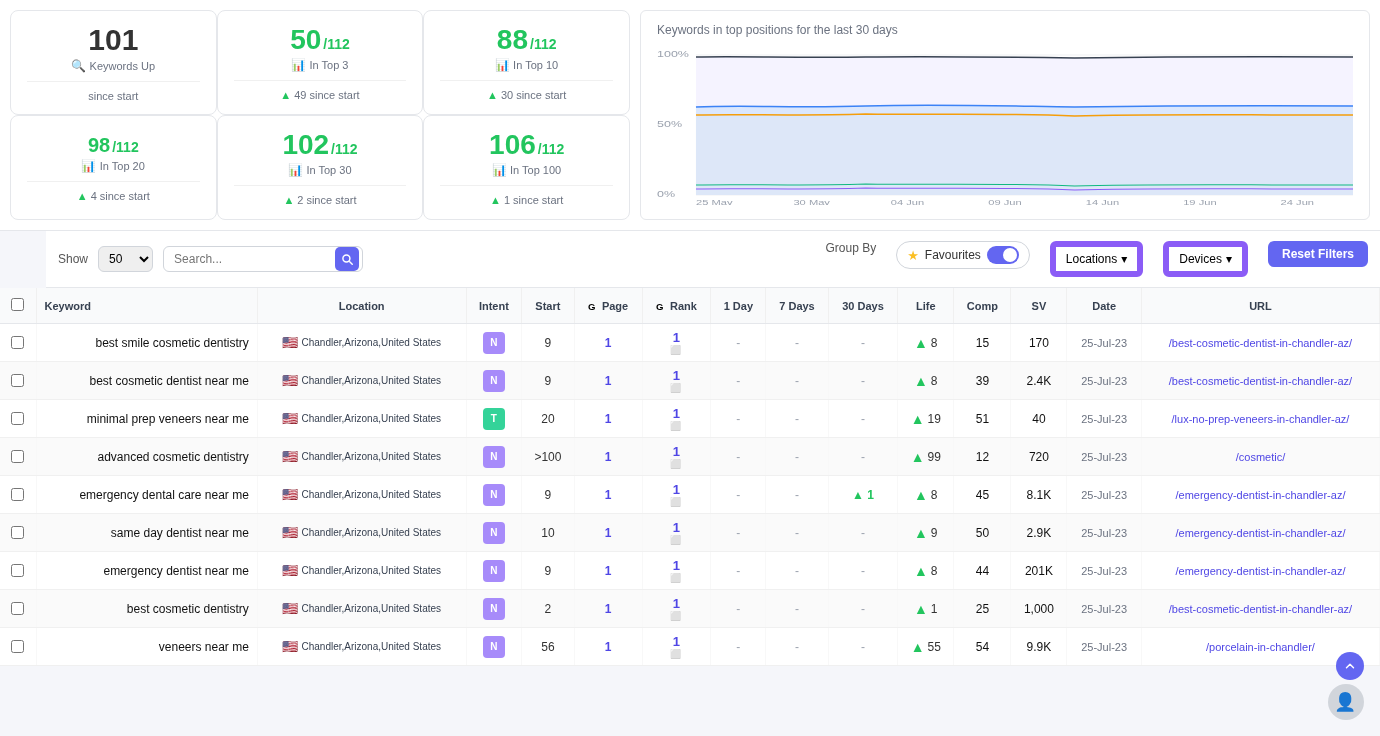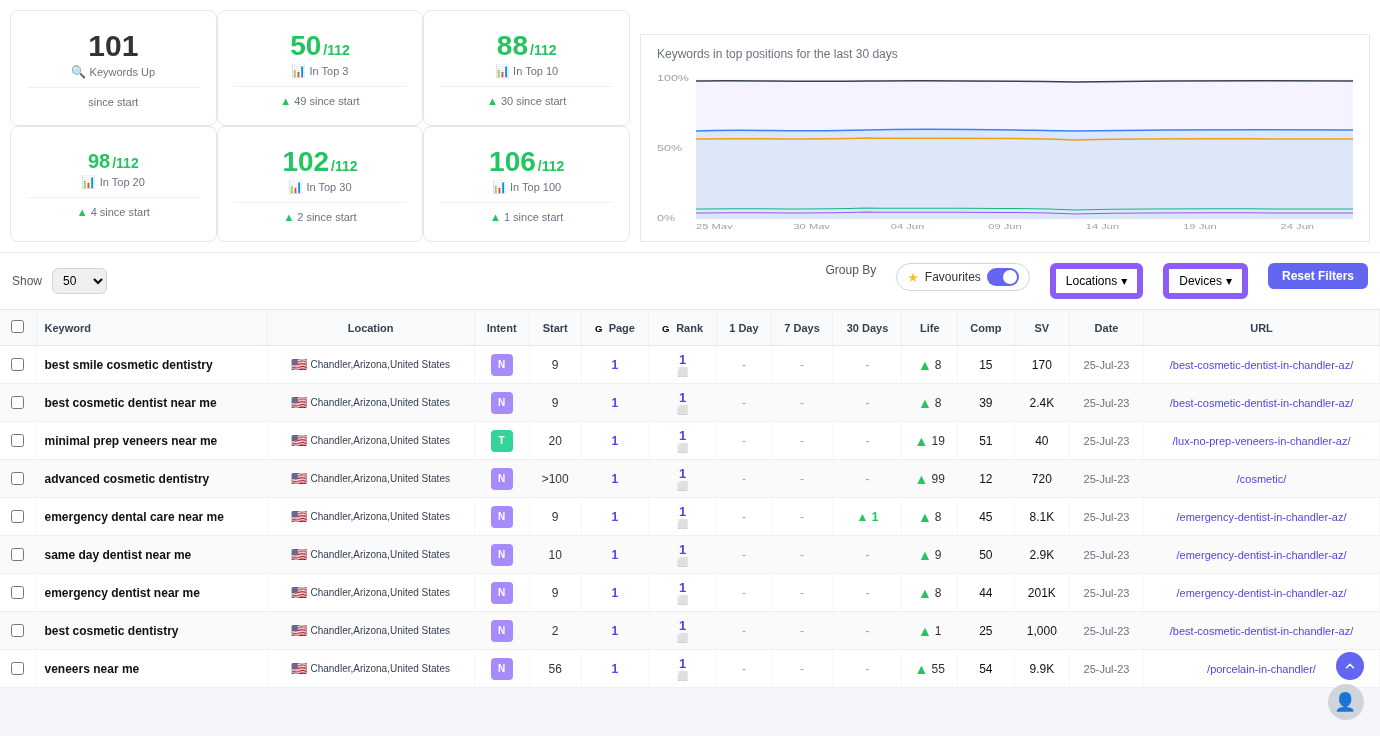--- a/index.html
+++ b/index.html
@@ -7,26 +7,26 @@
 
     .top-section { display: flex; padding: 10px; gap: 10px; background: #fff; border-bottom: 1px solid #e5e7eb; }
     .stats-grid { display: grid; grid-template-columns: repeat(3, 1fr); grid-template-rows: repeat(2, 1fr); gap: 0; flex: 0 0 620px; }
     .stat-card { background: #fff; border: 1px solid #e5e7eb; border-radius: 8px; padding: 12px 16px; display: flex; flex-direction: column; align-items: center; justify-content: center; min-height: 100px; }
     .stat-sub { font-size: 11px; color: #6b7280; display: flex; align-items: center; gap: 3px; margin-top: 2px; }
     .stat-divider { width: 100%; border: none; border-top: 1px solid #f0f0f0; margin: 8px 0; }
     .stat-since { font-size: 11px; color: #6b7280; display: flex; align-items: center; gap: 3px; }
     .arrow-up { color: #22c55e; font-size: 11px; }
     .big-num { font-size: 30px; font-weight: 800; }
 
-    .chart-card { flex: 1; background: #fff; border: 1px solid #e5e7eb; border-radius: 0; padding: 12px 16px; margin-top: 24px; }
+    .chart-card { flex: 1; background: #fff; border: 1px solid #e5e7eb; border-radius: 6px; padding: 12px 16px; }
     .chart-title { font-size: 12px; color: #6b7280; margin-bottom: 8px; }
     .chart-area { position: relative; height: 160px; }
     .chart-area svg { width: 100%; height: 100%; }
 
-    .toolbar { display: flex; align-items: center; padding: 10px 12px; background: #fff; border-bottom: 1px solid #e5e7eb; gap: 10px; }
+    .toolbar { display: flex; align-items: center; padding: 10px 12px; background: #fff; border-bottom: 1px solid #e5e7eb; gap: 10px; margin-left: 46px; }
     .show-label { font-size: 12px; color: #555; }
     .show-select { border: 1px solid #d1d5db; border-radius: 6px; padding: 4px 6px; font-size: 12px; }
     .search-wrap { position: relative; flex: 0 0 200px; }
     .search-input { border: 1px solid #d1d5db; border-radius: 6px; padding: 5px 32px 5px 10px; font-size: 12px; width: 100%; }
     .search-btn { position: absolute; right: 4px; top: 50%; transform: translateY(-50%); background: #6366f1; border: none; border-radius: 5px; width: 24px; height: 24px; display: flex; align-items: center; justify-content: center; cursor: pointer; }
     .search-btn svg { width: 14px; height: 14px; fill: #fff; }
     .toolbar-right { margin-left: auto; display: flex; align-items: flex-start; gap: 20px; }
     .group-by-label { font-size: 12px; color: #555; }
     .fav-toggle { display: flex; align-items: center; gap: 6px; border: 1px solid #d1d5db; border-radius: 20px; padding: 4px 10px; font-size: 12px; }
     .toggle-switch { width: 32px; height: 18px; background: #6366f1; border-radius: 9px; position: relative; cursor: pointer; }
@@ -35,21 +35,21 @@
     .reset-btn { background: #6366f1; color: #fff; border: none; border-radius: 6px; padding: 6px 14px; font-size: 12px; cursor: pointer; font-weight: 600; }
 
     .table-wrap { overflow-x: auto; background: #fff; }
     table { width: 100%; border-collapse: collapse; font-size: 12px; }
     thead tr { background: #f9fafb; }
     th { padding: 10px 8px; text-align: center; font-weight: 600; color: #374151; border-bottom: 1px solid #e5e7eb; border-right: 1px solid #f0f0f0; white-space: nowrap; font-size: 11px; }
     th:first-child { width: 36px; }
     th.kw-col { text-align: left; }
     td { padding: 0; border-bottom: 1px solid #f0f0f0; border-right: 1px solid #f8f8f8; vertical-align: middle; }
     .td-inner { padding: 6px 8px; display: flex; align-items: center; justify-content: center; }
-    .td-kw { text-align: left; justify-content: flex-start; font-weight: bold; }
+    .td-kw { text-align: left; justify-content: flex-end; }
 
     .intent-badge { width: 22px; height: 22px; border-radius: 4px; display: flex; align-items: center; justify-content: center; font-size: 10px; font-weight: 700; color: #fff; }
     .intent-n { background: #a78bfa; }
     .intent-t { background: #34d399; }
     .page-val { color: #4f46e5; font-weight: 600; }
     .comp-val { color: #111; }
     .sv-val { color: #111; }
     .url-link { color: #4f46e5; text-decoration: none; font-size: 11px; text-align: center; }
 
     .trend-up { color: #22c55e; font-size: 14px; }
@@ -216,20 +216,28 @@
   </div>
 </div>
 
 <div class="toolbar">
   <span class="show-label">Show</span>
   <select class="show-select">
     <option>50</option>
     <option>25</option>
     <option>100</option>
   </select>
+  <div class="search-wrap">
+    <input class="search-input" type="text" placeholder="Search..." style="">
+    <button class="search-btn">
+      <svg viewBox="0 0 24 24">
+          <path d="M21 21l-4.35-4.35M17 11A6 6 0 1 1 5 11a6 6 0 0 1 12 0z" stroke="#fff" stroke-width="2.5" fill="none" stroke-linecap="round"></path>
+        </svg>
+    </button>
+  </div>
 
   <div class="toolbar-right">
     <span class="group-by-label">Group By</span>
     <div class="fav-toggle">
       <span class="star-icon">★</span>
       <span>Favourites</span>
       <div class="toggle-switch">
         <div class="toggle-knob"></div>
       </div>
     </div>

